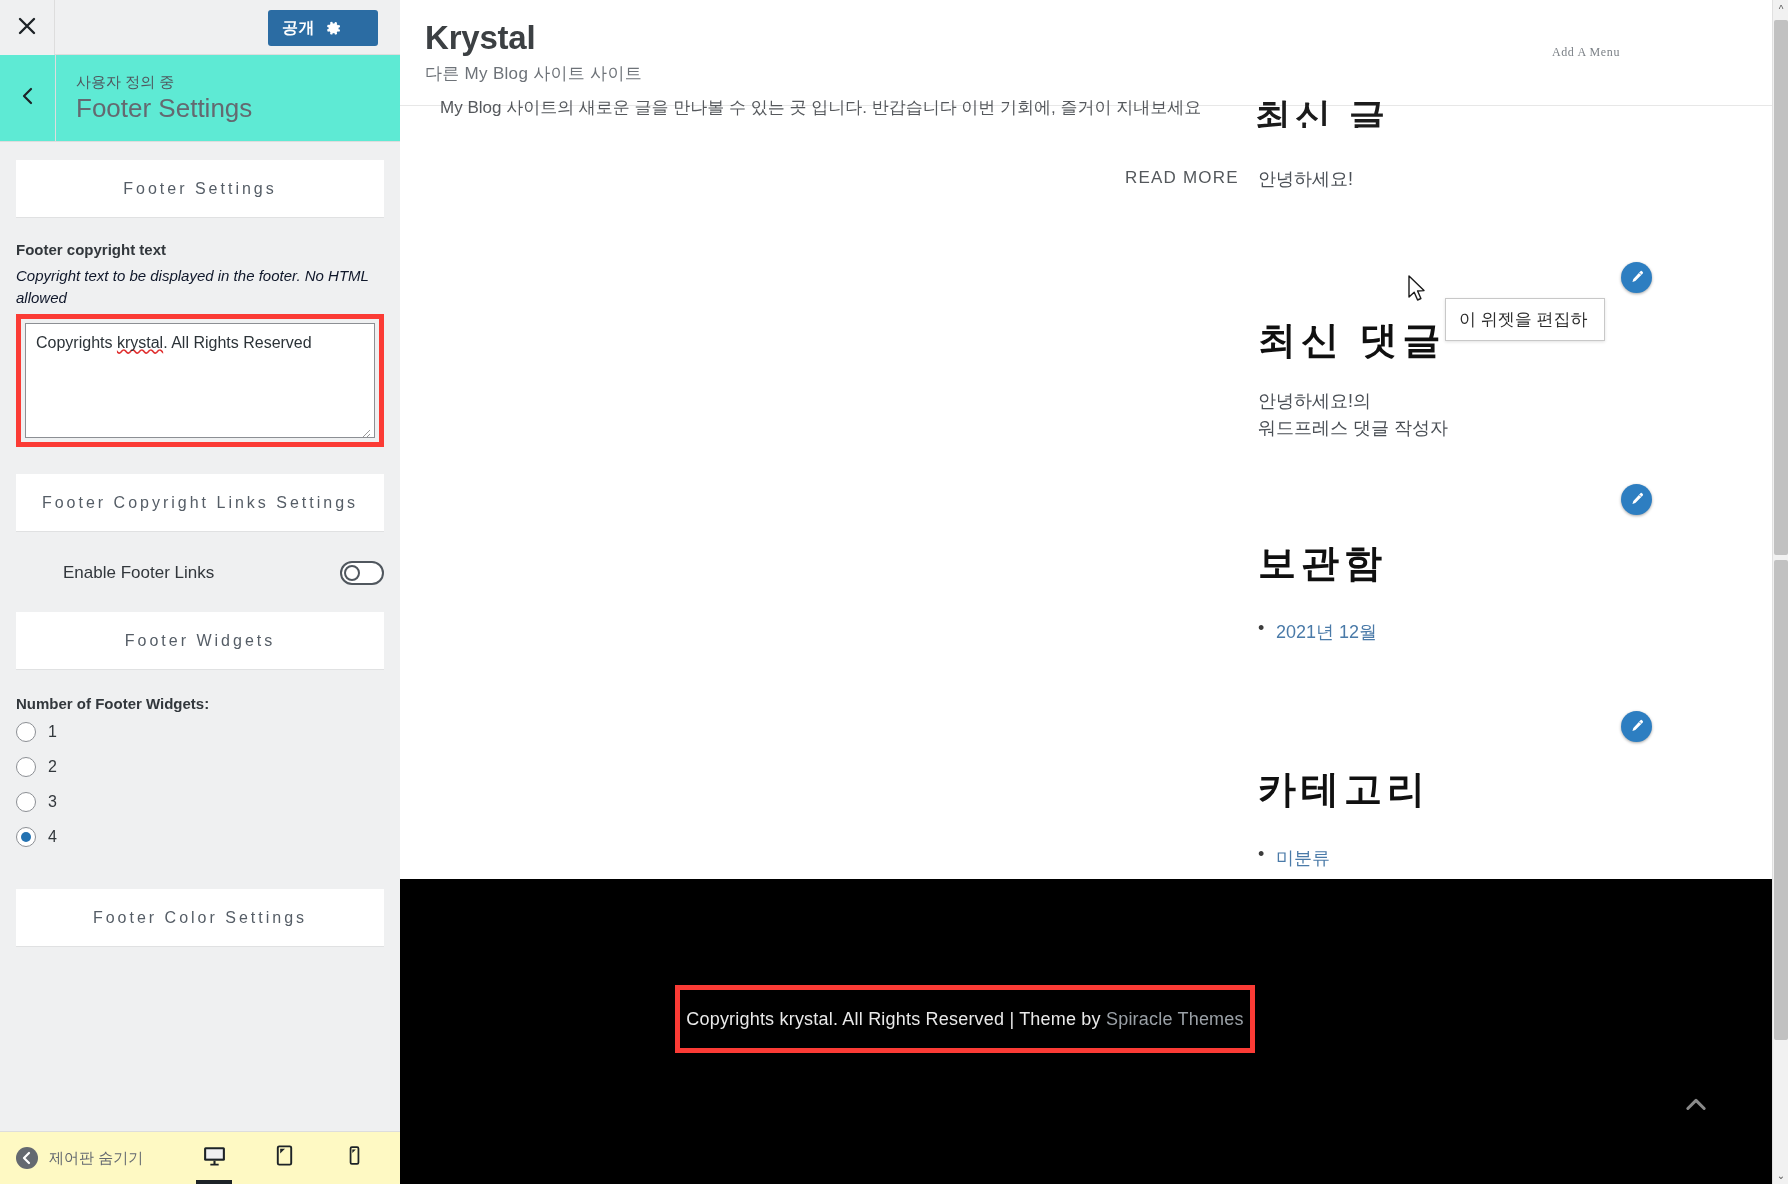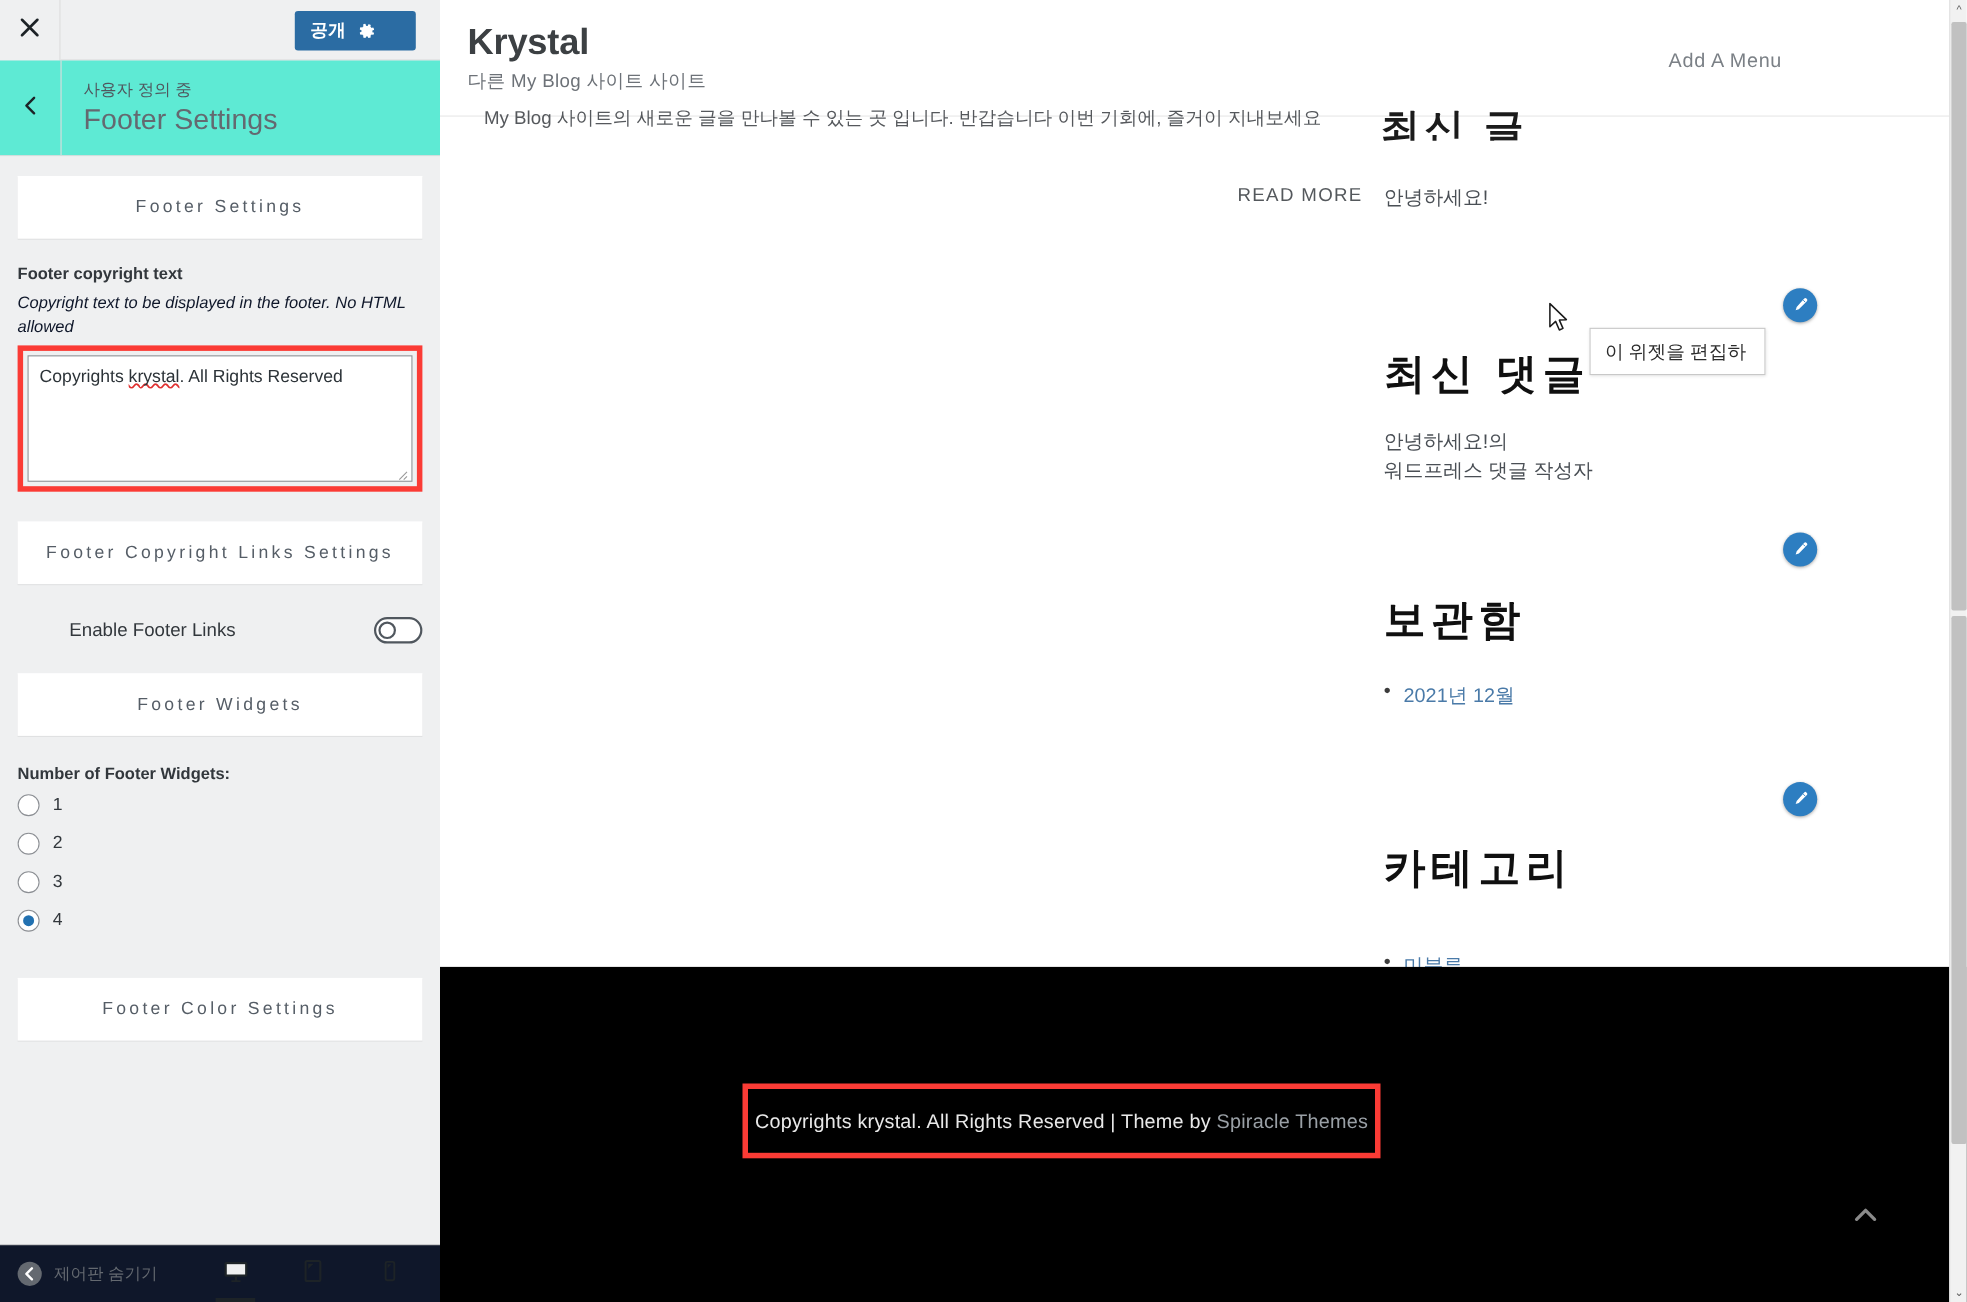--- a/index.html
+++ b/index.html
@@ -189,21 +189,21 @@
     content: ''; position: absolute;
     left: 50%; top: 50%; transform: translate(-50%,-50%);
     width: 10px; height: 10px; border-radius: 50%;
     background: #2271b1;
   }
   .radio-text { font-size: 16px; color: #32373c; }
 
   .cz-footbar {
     position: absolute; left: 0; bottom: 0;
     width: 400px; height: 53px;
-    background: #0f172a;
+    background: #fef9c3;
     border-top: 1px solid #ddd;
     display: flex; align-items: center;
   }
   .collapse-btn {
     display: flex; align-items: center; gap: 11px;
     padding-left: 16px; cursor: pointer;
   }
   .collapse-circle {
     width: 22px; height: 22px; border-radius: 50%;
     background: #646970;
@@ -242,22 +242,23 @@
   .brand-title {
     font-size: 33px; font-weight: 700; color: #3c4043;
     letter-spacing: -.2px; line-height: 1.1;
   }
   .brand-tag {
     font-size: 17px; color: #6d7278; margin-top: 6px;
     letter-spacing: .3px;
   }
   .nav-add-menu {
     position: absolute; right: 168px; top: 45px;
-    font-size: 18px; color: #7b8086; letter-spacing: .6px;
-    cursor: pointer;
+    font-size: 12px; color: #7b8086; letter-spacing: .6px;
+    cursor: pointer;
+    font-family: Liberation Serif, serif;
   }
 
   .clipped-line {
     position: absolute; left: 40px; top: 96px;
     width: 760px; height: 26px;
     font-size: 17px; color: #55585c;
     overflow: hidden; white-space: nowrap;
   }
   .read-more {
     position: absolute; left: 725px; top: 168px;
@@ -550,21 +551,21 @@
       <li>2021년 12월</li>
     </ul>
 
     <div class="edit-pencil" style="left:1221px; top:711px;">
       <svg viewBox="0 0 20 20" width="17" height="17" aria-hidden="true">
         <path fill="#ffffff" d="M14.4 2.8a1.6 1.6 0 012.3 0l.5.5a1.6 1.6 0 010 2.3l-8.6 8.6-3.4 1.1 1.1-3.4 8.1-9.1z"></path>
         <path stroke="#2d7ec1" stroke-width="1" d="M13.3 4.6l2.1 2.1" fill="none"></path>
       </svg>
     </div>
     <div class="wg-heading" style="left:858px; top:764px;">카테고리</div>
-    <ul class="wg-list" style="left:858px; top:846px;margin-top:20px;">
+    <ul class="wg-list" style="left:858px; top:846px;">
       <li>미분류</li>
     </ul>
 
     <div class="cursor-arrow">
       <svg viewBox="0 0 22 30" aria-hidden="true">
         <path d="M2 1 L2 22 L7.2 17.2 L10.6 25 L13.9 23.5 L10.6 16 L17 15.6 Z" fill="#ffffff" stroke="#1a1a1a" stroke-width="1.4" stroke-linejoin="round"></path>
       </svg>
     </div>
     <div class="tooltip">이 위젯을 편집하</div>
 

